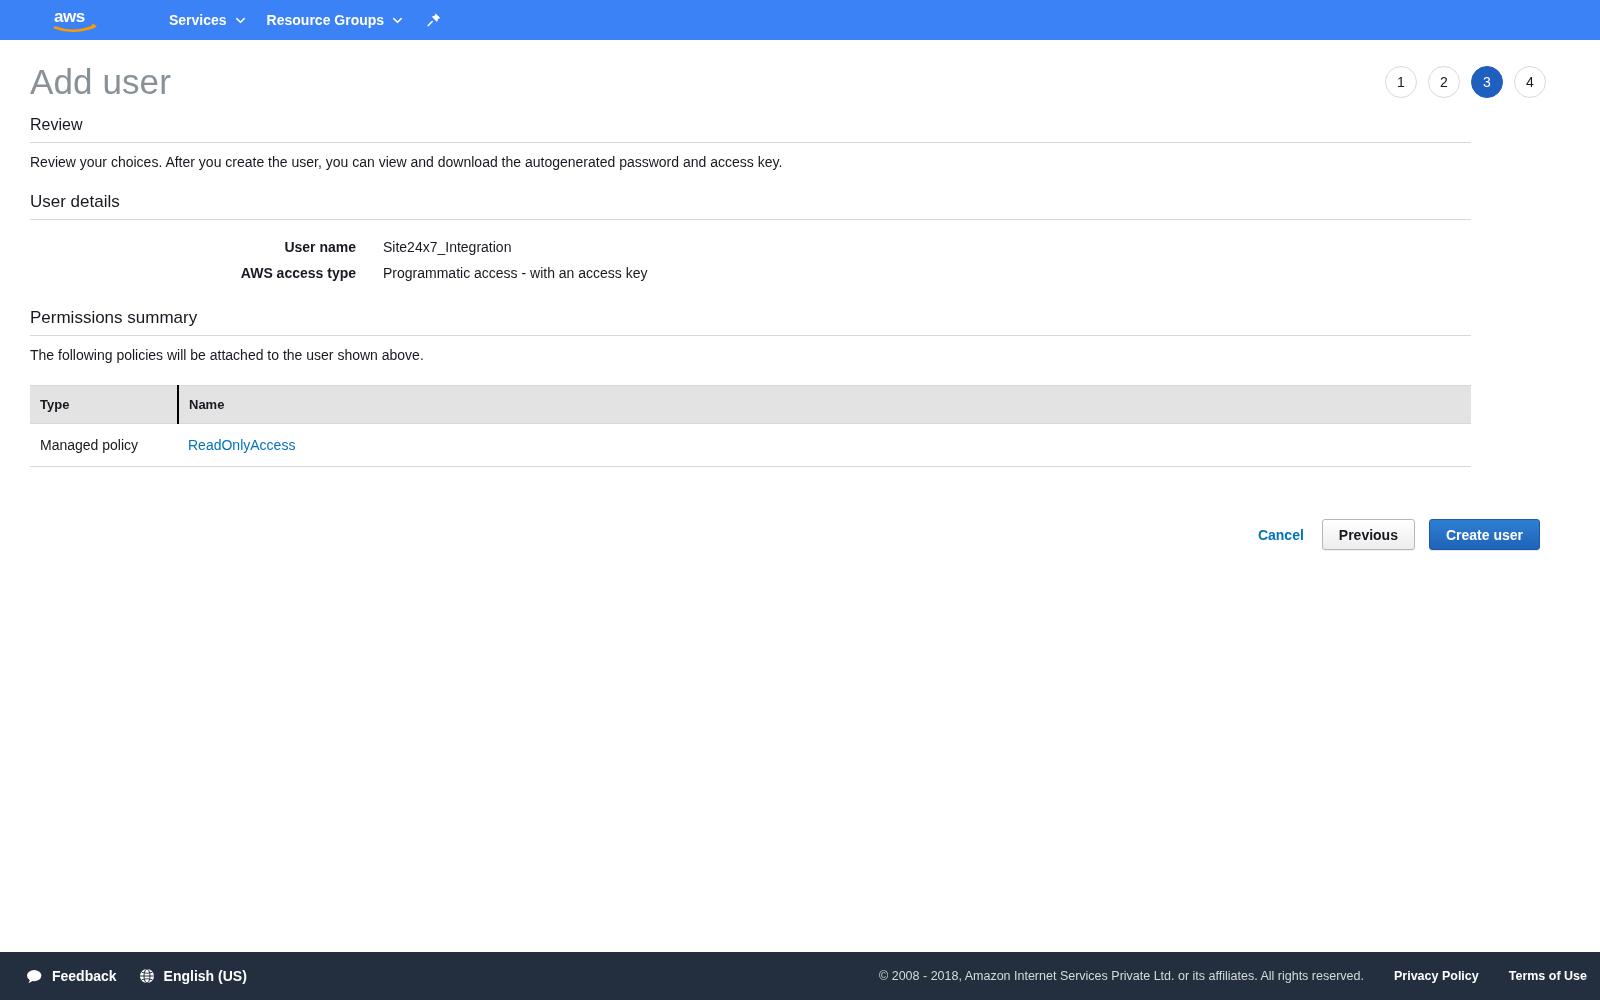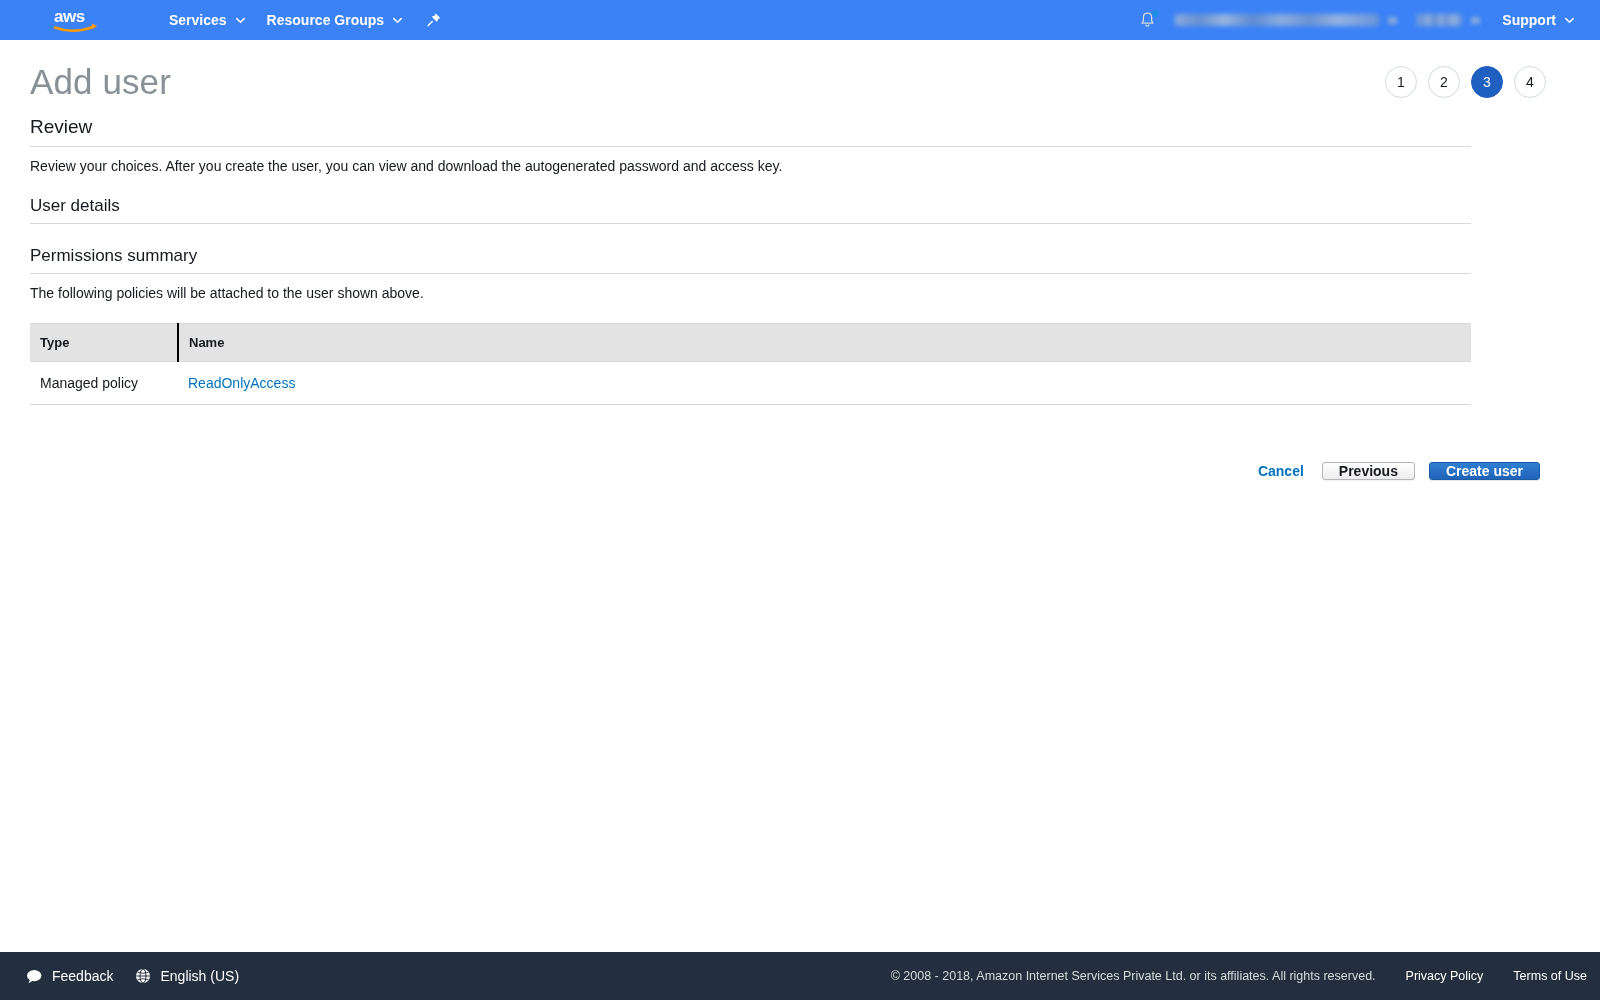--- a/index.html
+++ b/index.html
@@ -195,21 +195,21 @@
     color: #ffffff;
     font-weight: normal;
   }
 
   
   .content {
     padding: 0 30px;
   }
 
   .section-head {
-    font-size: 19px;
+    font-size: 16px;
     font-weight: normal;
     color: #16191f;
     padding-bottom: 8px;
   }
 
   .rule {
     height: 1px;
     background: #d8d8d8;
     width: 1441px;
   }
@@ -306,21 +306,21 @@
     cursor: pointer;
     padding: 6px 4px;
     text-decoration: none;
   }
 
   .btn {
     font-family: "Liberation Sans", sans-serif;
     font-size: 14px;
     font-weight: bold;
     padding: 0 16px;
-    height: 18px;
+    height: 31px;
     border-radius: 3px;
     cursor: pointer;
     display: inline-flex;
     align-items: center;
     justify-content: center;
     white-space: nowrap;
   }
 
   .btn-secondary {
     background: linear-gradient(to bottom, #ffffff 0%, #ededed 100%);
@@ -355,21 +355,21 @@
     align-items: center;
     padding-left: 26px;
     gap: 22px;
   }
 
   .footer-link {
     display: flex;
     align-items: center;
     gap: 9px;
     color: #ffffff;
-    font-weight: normal;
+    font-weight: bold;
     font-size: 14px;
     cursor: pointer;
     text-decoration: none;
   }
 
   .footer-right {
     margin-left: auto;
     display: flex;
     align-items: center;
     gap: 30px;
@@ -419,48 +419,20 @@
     </div>
 
     <div class="pin-btn">
       <svg width="16" height="16" viewBox="0 0 16 16">
         <path d="M9.6 1.4 L14.3 6.1 L12.1 6.9 L11.0 9.9 L5.8 4.7 L8.8 3.6 Z" fill="#ffffff"></path>
         <path d="M6.2 9.5 L2.2 13.6" stroke="#ffffff" stroke-width="1.5" stroke-linecap="round"></path>
       </svg>
     </div>
   </div>
 
-  <div class="nav-right">
-    <div class="bell-wrap">
-      <svg width="17" height="18" viewBox="0 0 17 18">
-        <path d="M8.5 2.2 C5.9 2.2 4.4 3.9 4.4 6.2 L4.4 9.6 L3.0 12.2 L14.0 12.2 L12.6 9.6 L12.6 6.2 C12.6 3.9 11.1 2.2 8.5 2.2 Z" stroke="#d5dbdb" stroke-width="1.2" fill="none" stroke-linejoin="round"></path>
-        <path d="M7.0 13.4 C7.0 14.5 7.7 15.2 8.5 15.2 C9.3 15.2 10.0 14.5 10.0 13.4" stroke="#d5dbdb" stroke-width="1.2" fill="none"></path>
-      </svg>
-      <span class="bell-dot"></span>
-    </div>
-
-    <div class="nav-acct">
-      <span class="redacted"></span>
-      <span class="caret-blur"></span>
-    </div>
-
-    <div class="nav-region">
-      <span class="redacted"></span>
-      <span class="caret-blur"></span>
-    </div>
-
-    <div class="nav-support">
-      <span>Support</span>
-      <span class="caret">
-        <svg width="9" height="9" viewBox="0 0 9 9">
-          <path d="M0.8 2.6 L4.5 6.3 L8.2 2.6" stroke="#ffffff" stroke-width="1.5" fill="none" stroke-linecap="round"></path>
-        </svg>
-      </span>
-    </div>
-  </div>
 </div>
 
 <div class="page-header">
   <div class="page-title">Add user</div>
 
   <div class="steps">
     <div class="step">1</div>
     <div class="step">2</div>
     <div class="step active">3</div>
     <div class="step">4</div>
@@ -469,20 +441,30 @@
 
 <div class="content">
 
   <div class="section-head">Review</div>
   <div class="rule"></div>
   <div class="section-desc">Review your choices. After you create the user, you can view and download the autogenerated password and access key.</div>
 
   <div class="sub-head">User details</div>
   <div class="rule"></div>
 
+  <div class="detail-rows">
+    <div class="detail-row">
+      <div class="detail-label">User name</div>
+      <div class="detail-value">Site24x7_Integration</div>
+    </div>
+    <div class="detail-row">
+      <div class="detail-label">AWS access type</div>
+      <div class="detail-value">Programmatic access - with an access key</div>
+    </div>
+  </div>
 
   <div class="sub-head">Permissions summary</div>
   <div class="rule"></div>
   <div class="section-desc">The following policies will be attached to the user shown above.</div>
 
   <table class="policy-table">
     <thead>
       <tr>
         <th class="col-type">Type</th>
         <th>Name</th>

